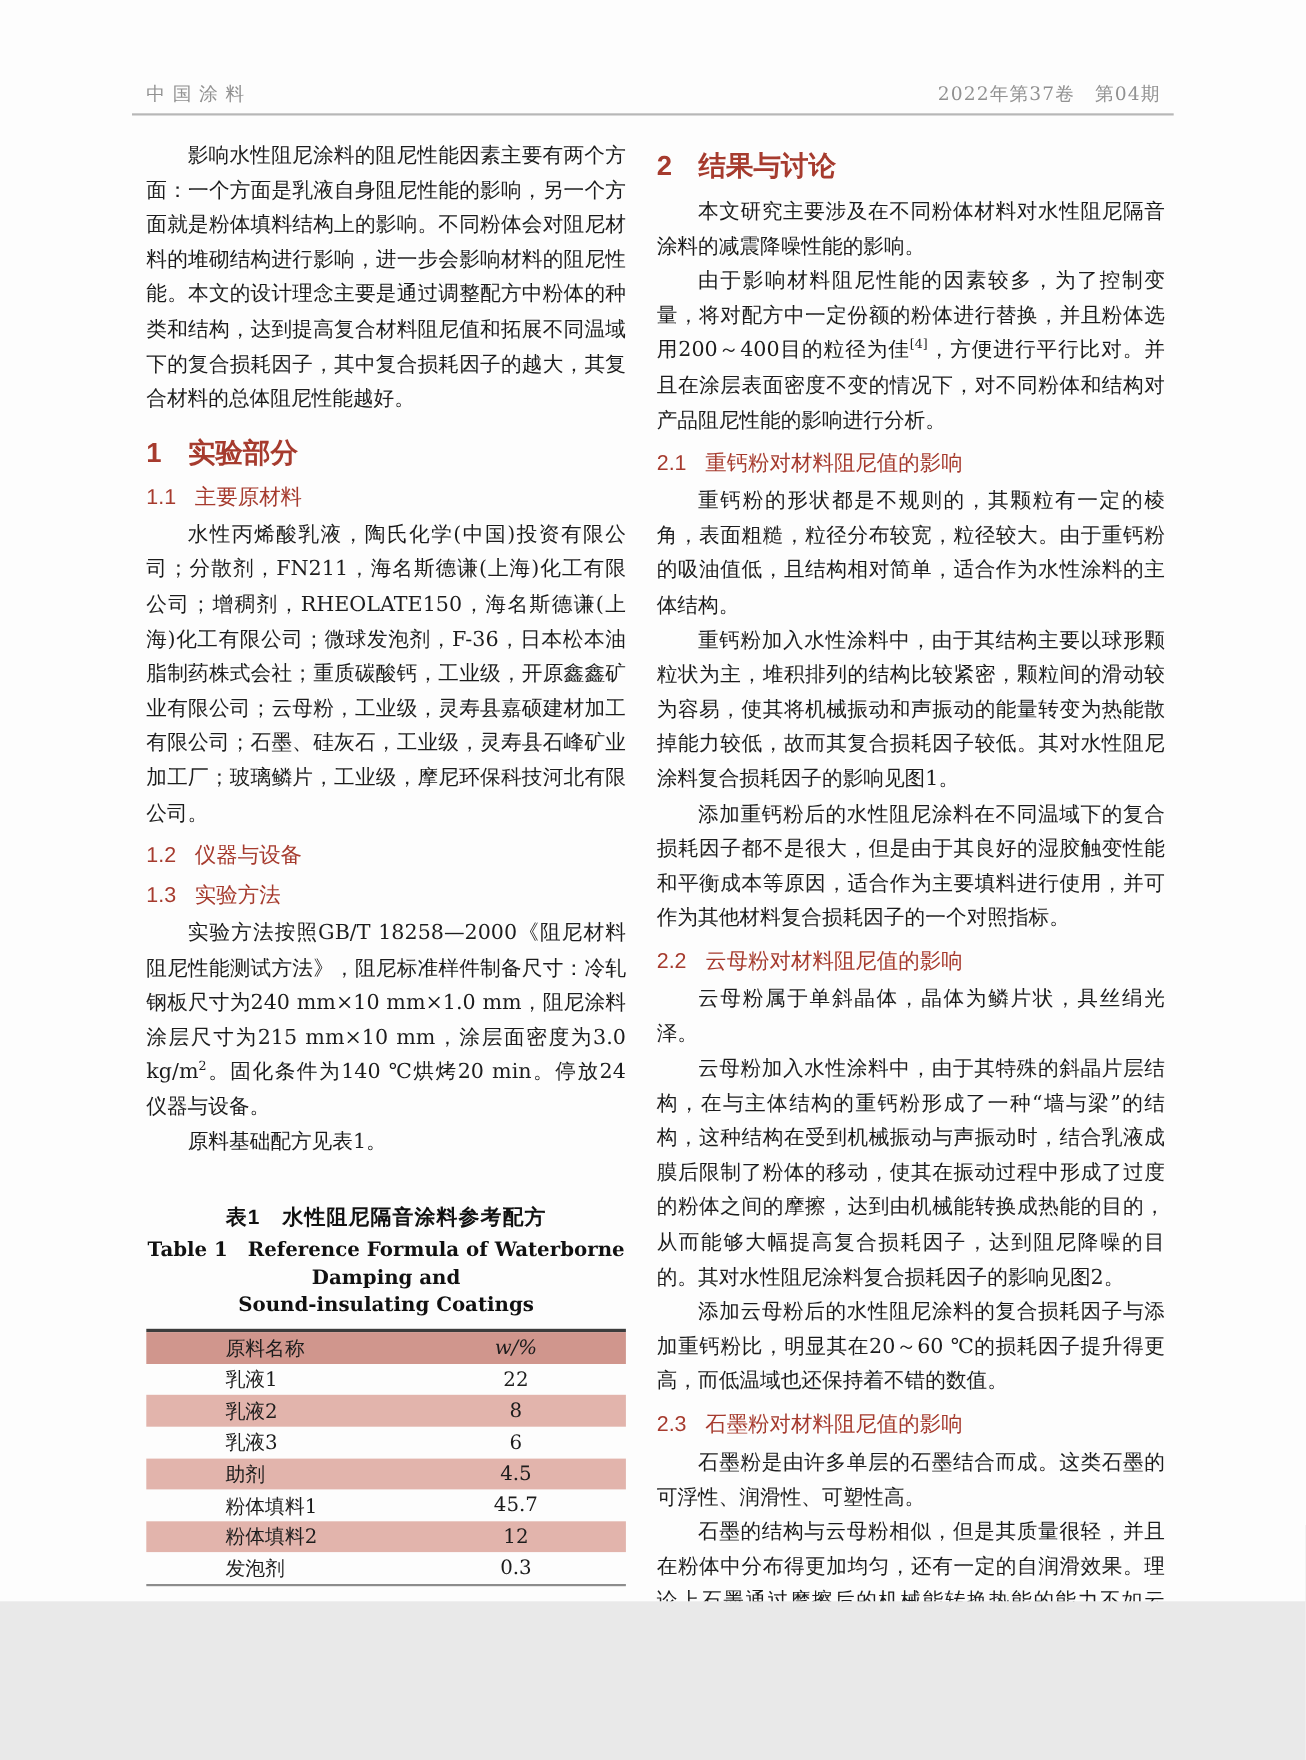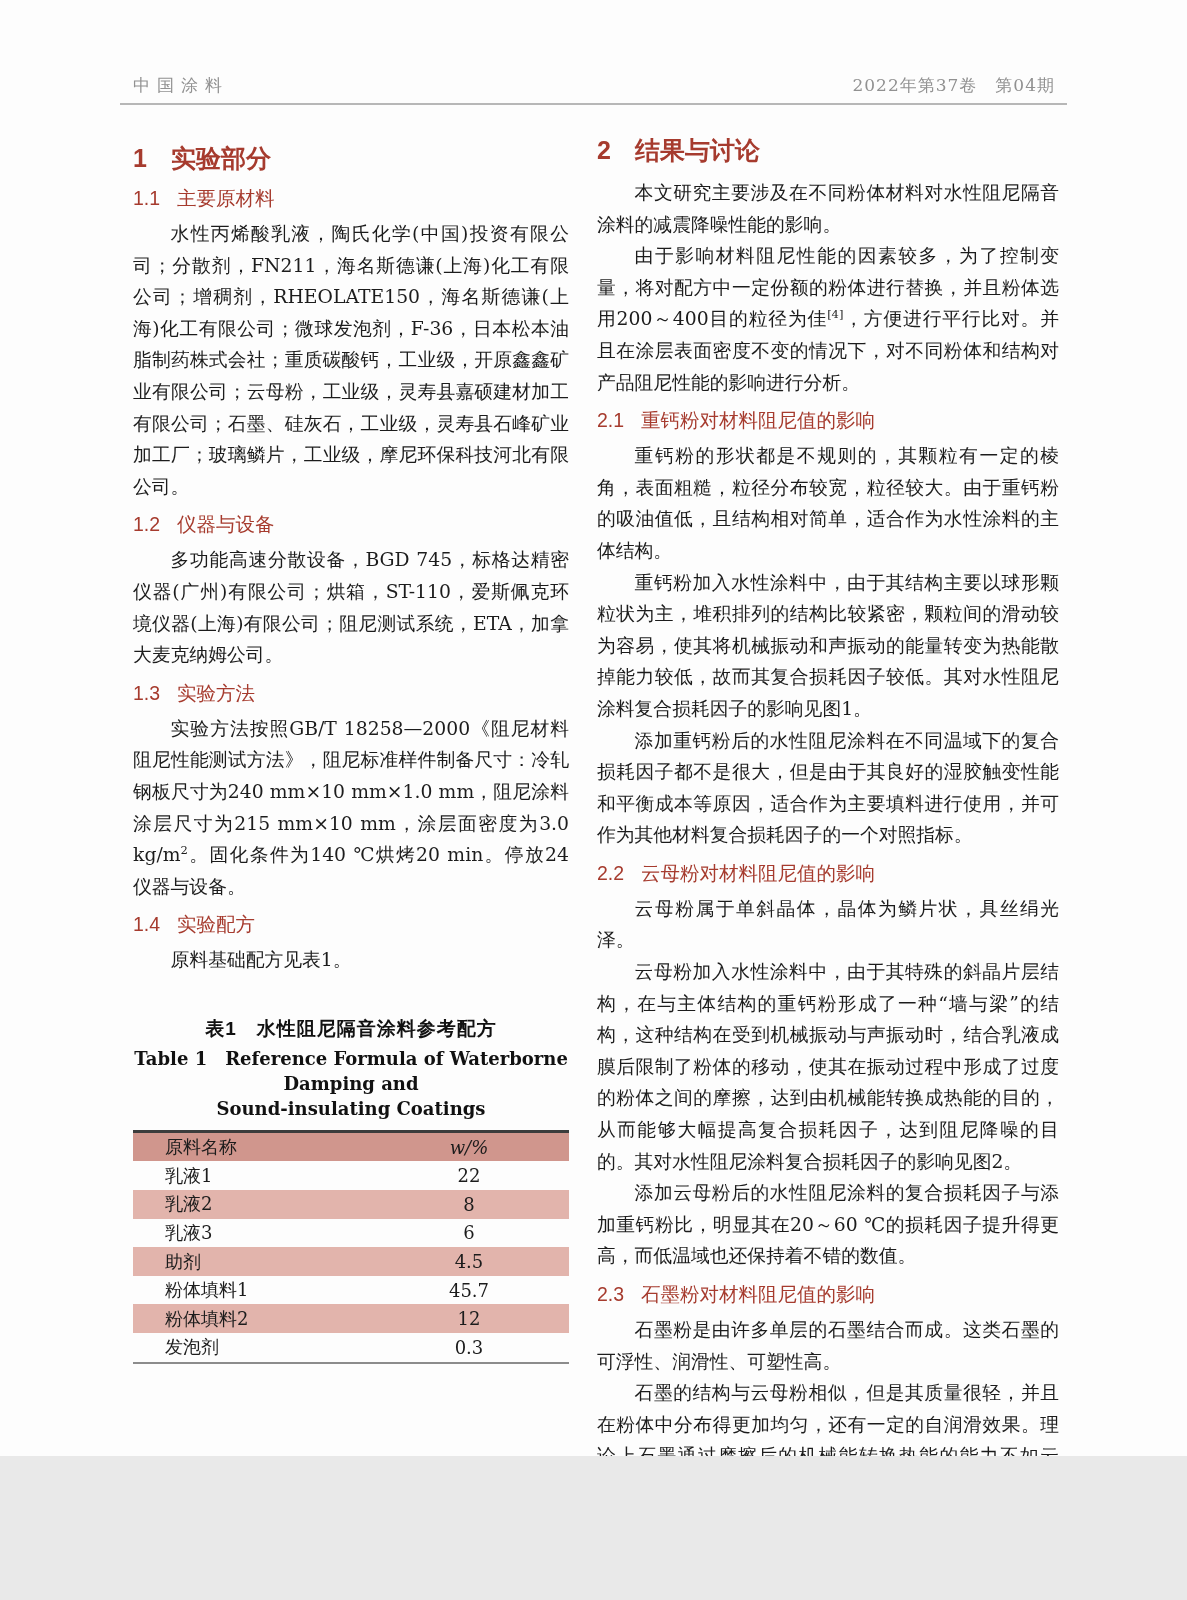--- a/index.html
+++ b/index.html
@@ -53,21 +53,21 @@
     font-size:19px; font-weight:bold; color:#111;
     letter-spacing:1px;
   }
   .tbl-title-en {
     font-size:18px; font-weight:bold; line-height:25px; margin-top:4px; color:#111;
   }
   .tbl { margin-top:9px; border-top:3px solid #3c3c3c; border-bottom:2px solid #8c8c8c; }
   .tbl-row { display:flex; height:28.6px; align-items:center; font-size:18px; }
   .tbl-head { background:#d0968d; }
   .tbl-body .tbl-row:nth-child(even) { background:#e2b4ac; }
-  .cell-name { flex:1; text-align:left; padding-left:32px; }
+  .cell-name { flex:1; text-align:left; padding-left:72px; }
   .cell-val  { width:200px; text-align:center; }
   .tbl-head .cell-val { font-style:italic; }
   
   .footer { position:absolute; left:132px; top:1497px; display:flex; align-items:flex-start; }
   .page-num { font-size:27px; color:#4a6e96; margin:9px 13px 0 0; }
   .footer-bar { width:3px; height:49px; background:#24405e; margin-right:11px; margin-top:2px; }
   .footer-cn {
     font-family:"Liberation Sans", sans-serif;
     font-size:27px; font-weight:bold; color:#4f5052; letter-spacing:1px;text-align:right;
   }
@@ -78,48 +78,44 @@
 
 <div class="page">
 
   <div class="page-header">
     <span class="journal-name">中国涂料</span>
     <span class="issue-info">2022年第37卷　第04期</span>
   </div>
   <div class="header-rule"></div>
 
   <div class="col col-left">
+    <p class="body">影响水性阻尼涂料的阻尼性能因素主要有两个方面：一个方面是乳液自身阻尼性能的影响，另一个方面就是粉体填料结构上的影响。不同粉体会对阻尼材料的堆砌结构进行影响，进一步会影响材料的阻尼性能。本文的设计理念主要是通过调整配方中粉体的种类和结构，达到提高复合材料阻尼值和拓展不同温域下的复合损耗因子，其中复合损耗因子的越大，其复合材料的总体阻尼性能越好。</p>
 
     <div class="h1">
       <span>1</span>
       <span>实验部分</span>
     </div>
 
     <div class="h2">
       <span>1.1</span>
       <span>主要原材料</span>
     </div>
     <p class="body">水性丙烯酸乳液，陶氏化学(中国)投资有限公司；分散剂，FN211，海名斯德谦(上海)化工有限公司；增稠剂，RHEOLATE150，海名斯德谦(上海)化工有限公司；微球发泡剂，F-36，日本松本油脂制药株式会社；重质碳酸钙，工业级，开原鑫鑫矿业有限公司；云母粉，工业级，灵寿县嘉硕建材加工有限公司；石墨、硅灰石，工业级，灵寿县石峰矿业加工厂；玻璃鳞片，工业级，摩尼环保科技河北有限公司。</p>
 
     <div class="h2">
       <span>1.2</span>
       <span>仪器与设备</span>
     </div>
-    <p class="body">多功能高速分散设备，BGD 745，标格达精密仪器(广州)有限公司；烘箱，ST-110，爱斯佩克环境仪器(上海)有限公司；阻尼测试系统，ETA，加拿大麦克纳姆公司。</p>
 
     <div class="h2">
       <span>1.3</span>
       <span>实验方法</span>
     </div>
     <p class="body"><span>实验方法按照GB/T 18258—2000《阻尼材料　阻尼性能测试方法》，阻尼标准样件制备尺寸：冷轧钢板尺寸为240 mm×10 mm×1.0 mm，阻尼涂料涂层尺寸为215 mm×10 mm，涂层面密度为3.0 kg/m</span><sup class="ref">2</sup><span>。固化条件为140 ℃烘烤20 min。停放24 仪器与设备。</span></p>
 
-    <div class="h2">
-      <span>1.4</span>
-      <span>实验配方</span>
-    </div>
     <p class="body">原料基础配方见表1。</p>
 
     <div class="table-block">
       <div class="tbl-title-cn">表1　水性阻尼隔音涂料参考配方</div>
       <div class="tbl-title-en">
         <span>Table 1　Reference Formula of Waterborne Damping and</span><br>
         <span>Sound-insulating Coatings</span>
       </div>
       <div class="tbl">
         <div class="tbl-row tbl-head">

